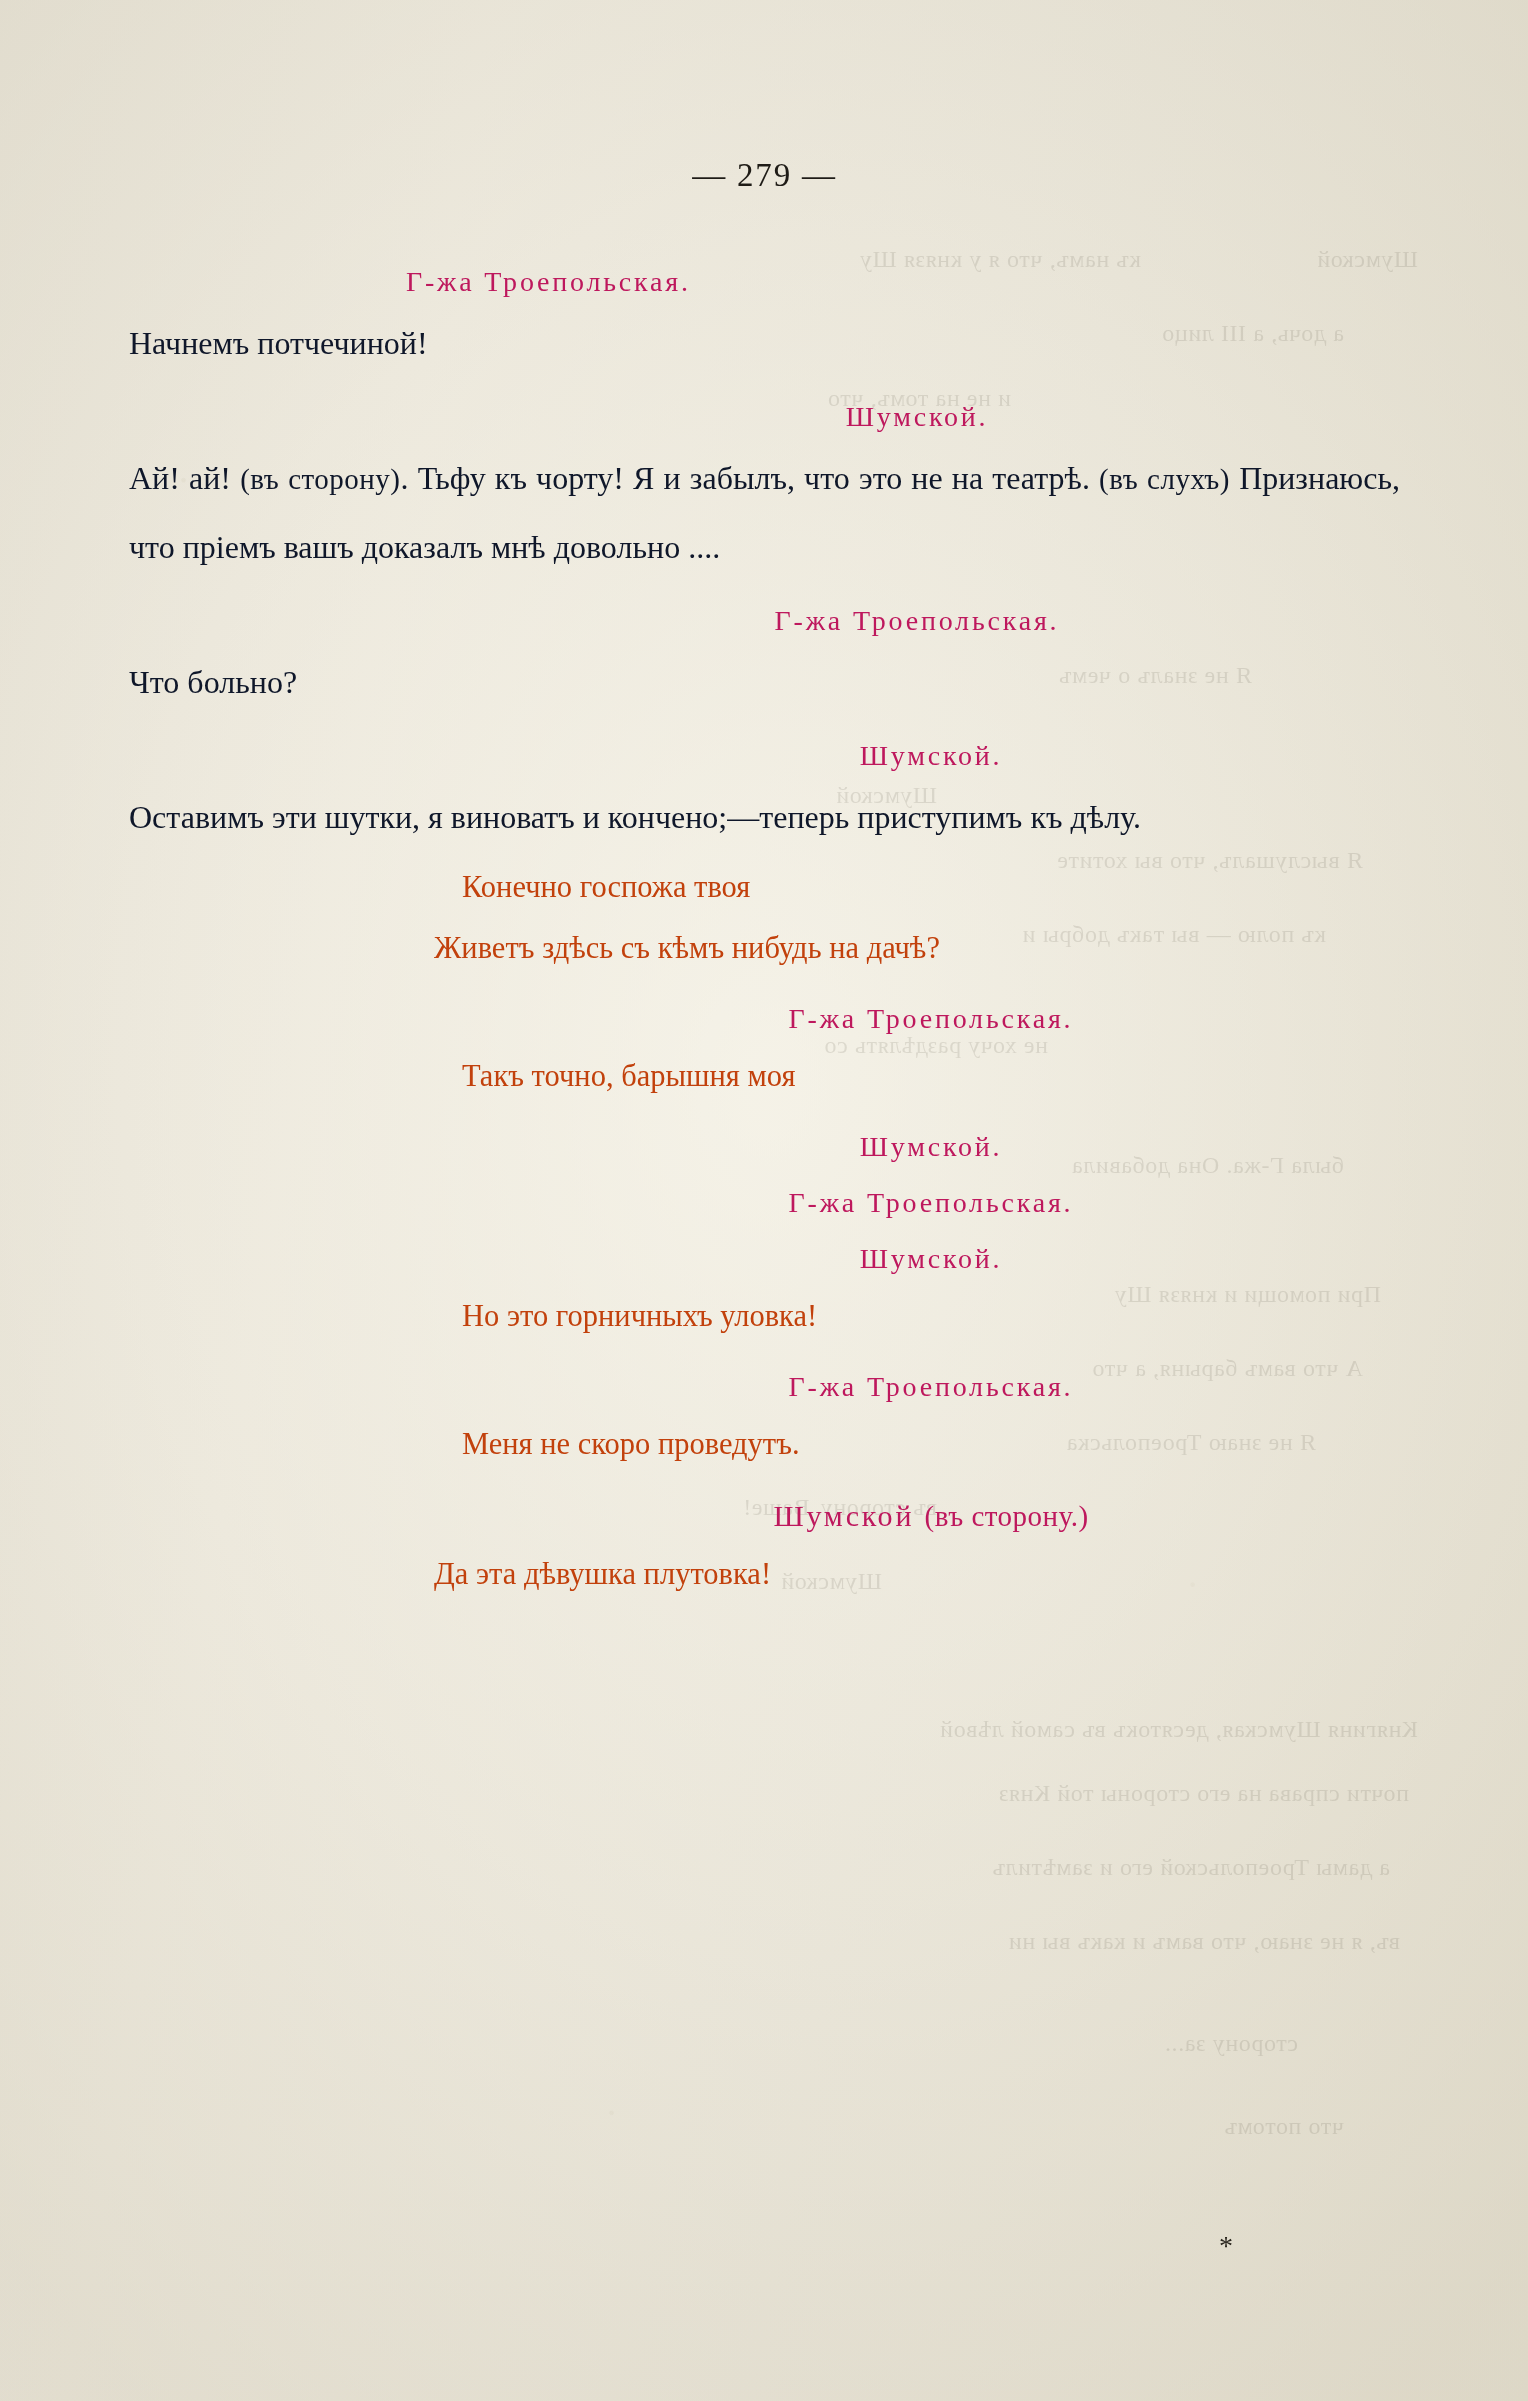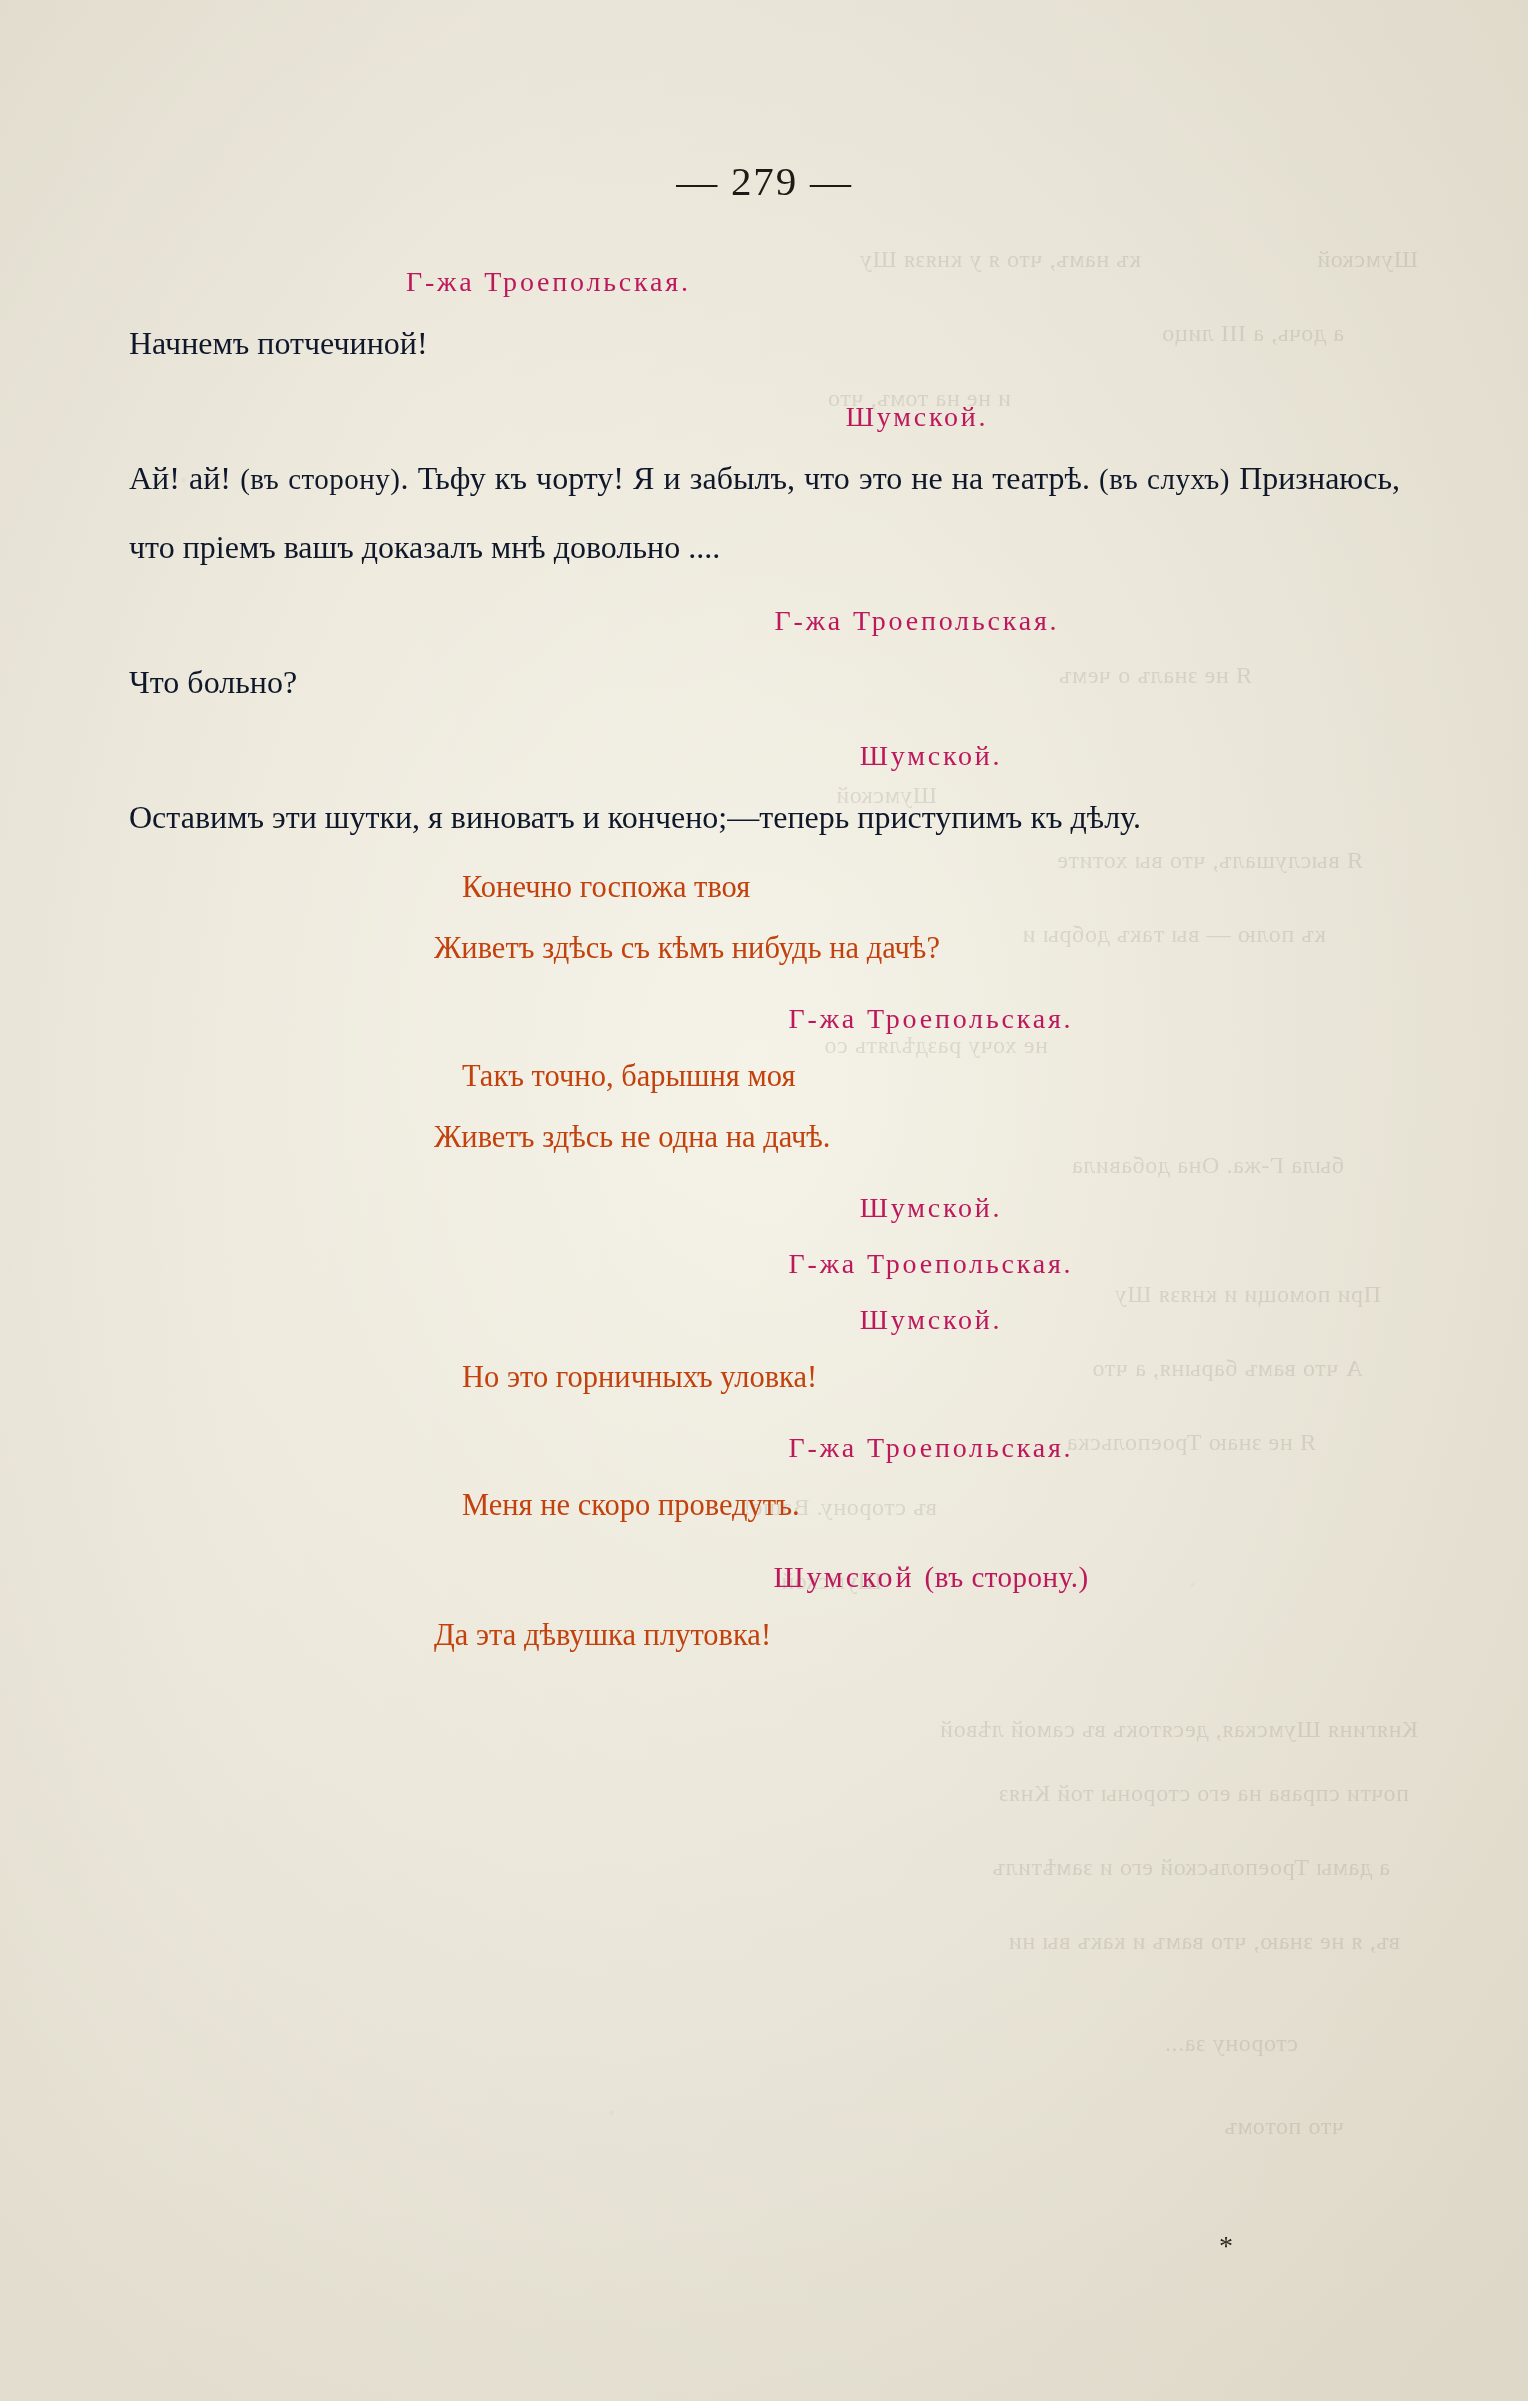--- a/index.html
+++ b/index.html
@@ -55,21 +55,21 @@
     inset: 0;
     color: #221f1a;
   }
 
   .folio {
     position: absolute;
     top: 157px;
     left: 0;
     width: 100%;
     text-align: center;
-    font-size: 41px;
+    font-size: 33px;
     letter-spacing: 1.8px;
     color: #1e1b16;
   }
 
   .content {
     position: absolute;
     left: 129px;
     right: 129px;
     top: 242px;
   }
@@ -164,21 +164,20 @@
     <p class="para">Что больно?</p>
 
     <div class="speaker speaker-ind3">Шумской.</div>
     <p class="para">Оставимъ эти шутки, я виноватъ и кончено;—теперь приступимъ къ дѣлу.</p>
 
     <p class="line ind-l">Конечно госпожа твоя</p>
     <p class="line ind-m">Живетъ здѣсь съ кѣмъ нибудь на дачѣ?</p>
 
     <div class="speaker speaker-ind3">Г-жа Троепольская.</div>
     <p class="line ind-l">Такъ точно, барышня моя</p>
-    <p class="line ind-m">Живетъ здѣсь не одна на дачѣ.</p>
 
     <div class="speaker speaker-ind3">Шумской.</div>
 
     <div class="speaker speaker-ind3">Г-жа Троепольская.</div>
 
     <div class="speaker speaker-ind3">Шумской.</div>
     <p class="line ind-l">Но это горничныхъ уловка!</p>
 
     <div class="speaker speaker-ind3">Г-жа Троепольская.</div>
     <p class="line ind-l">Меня не скоро проведутъ.</p>

